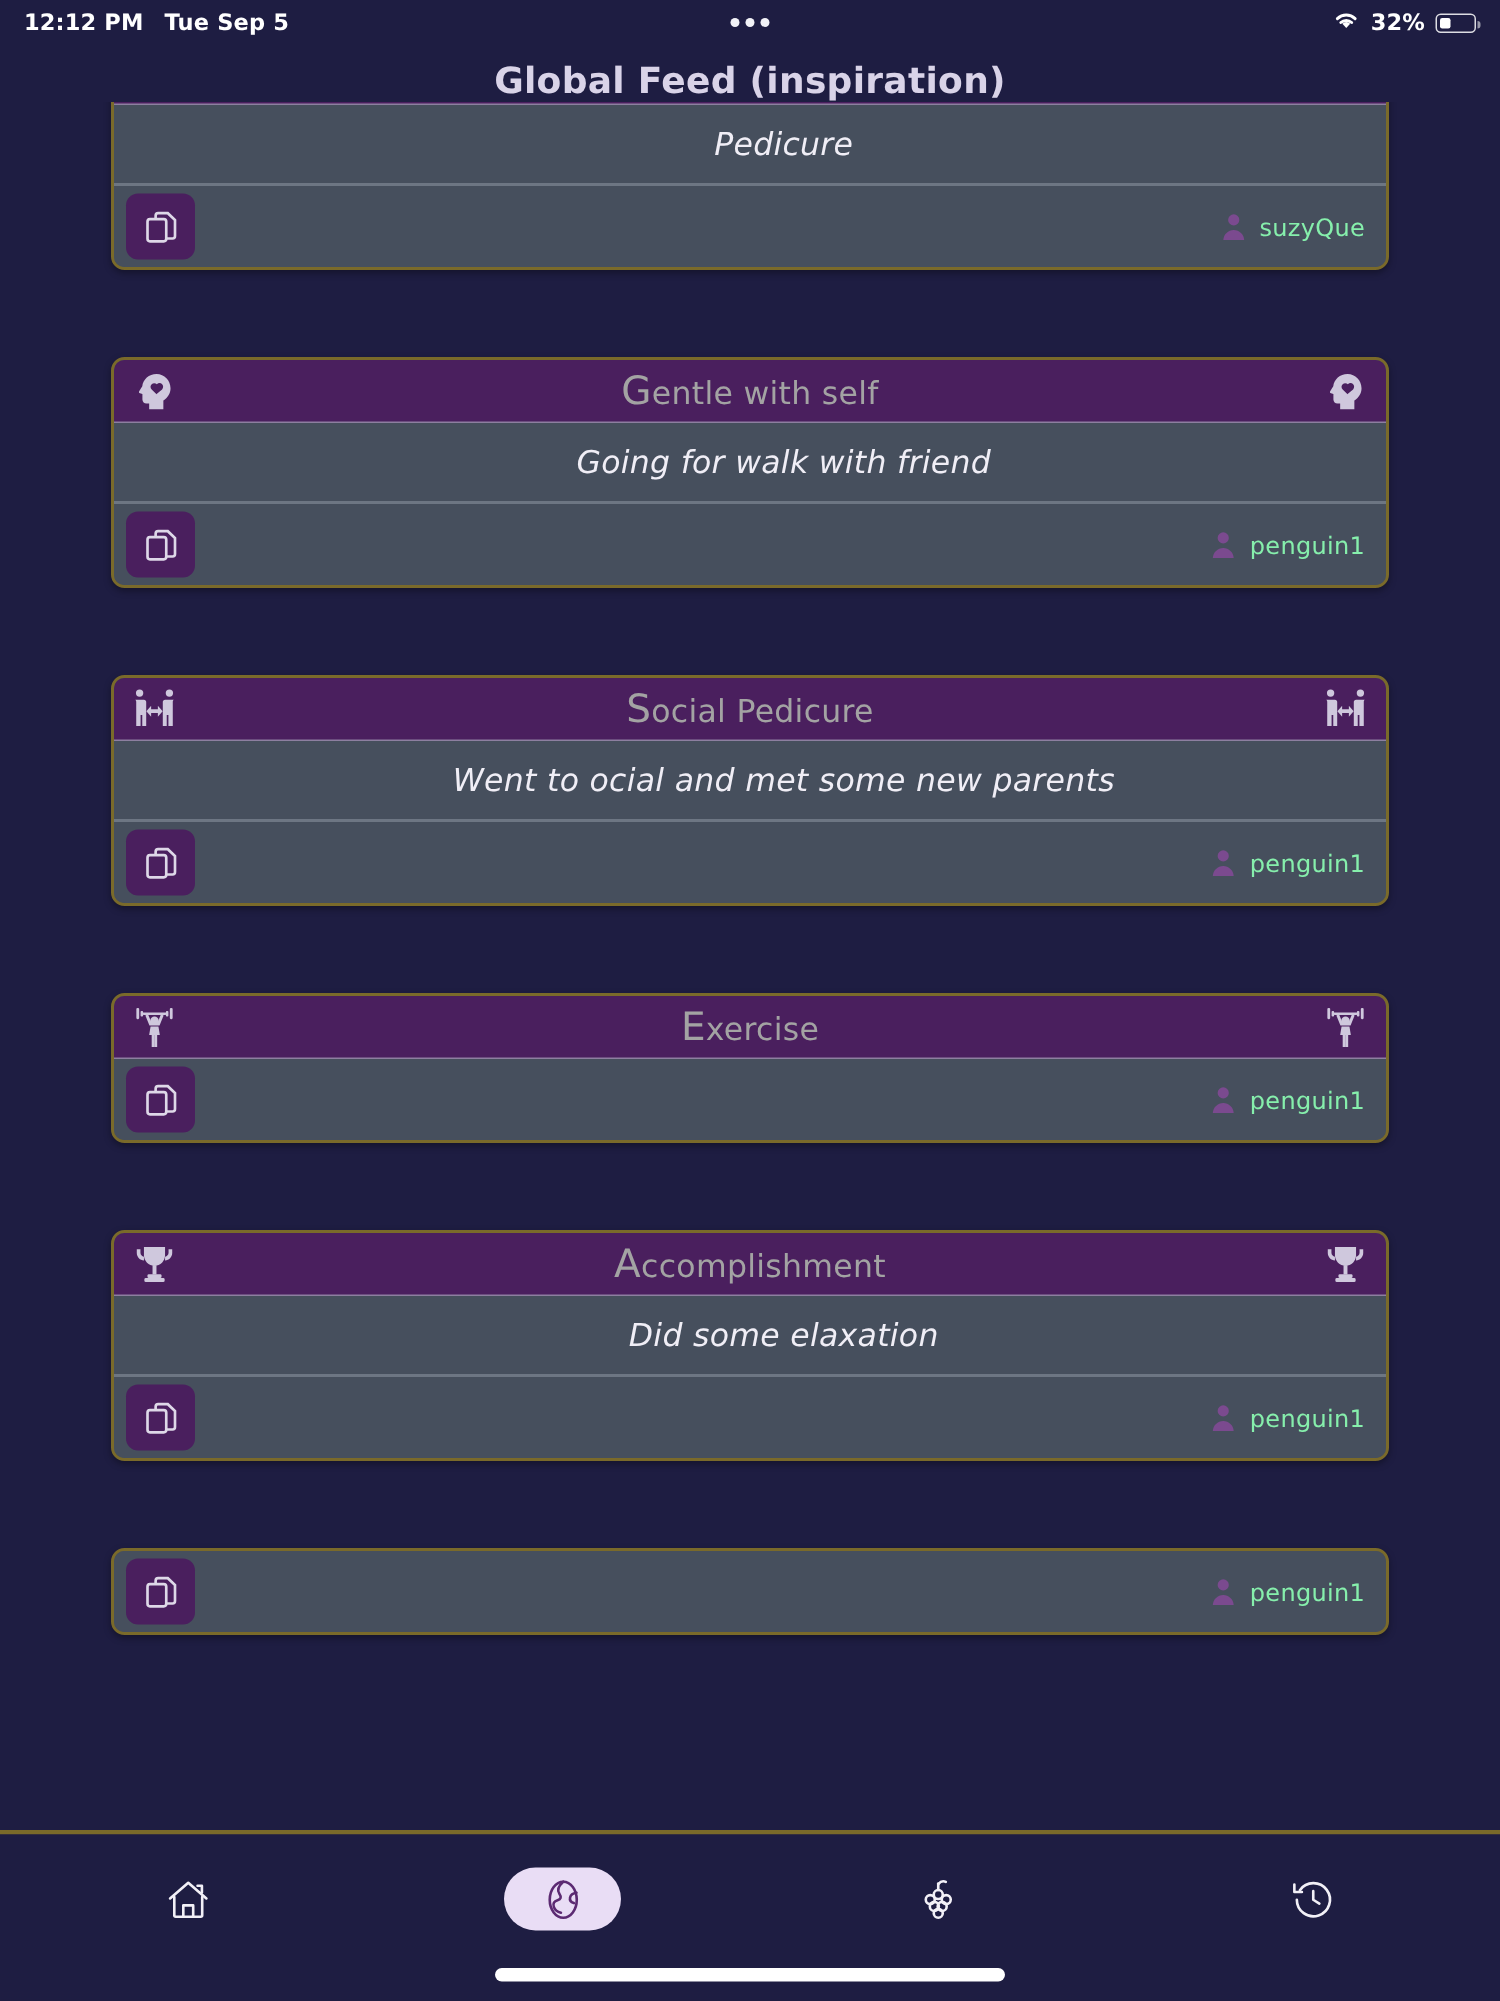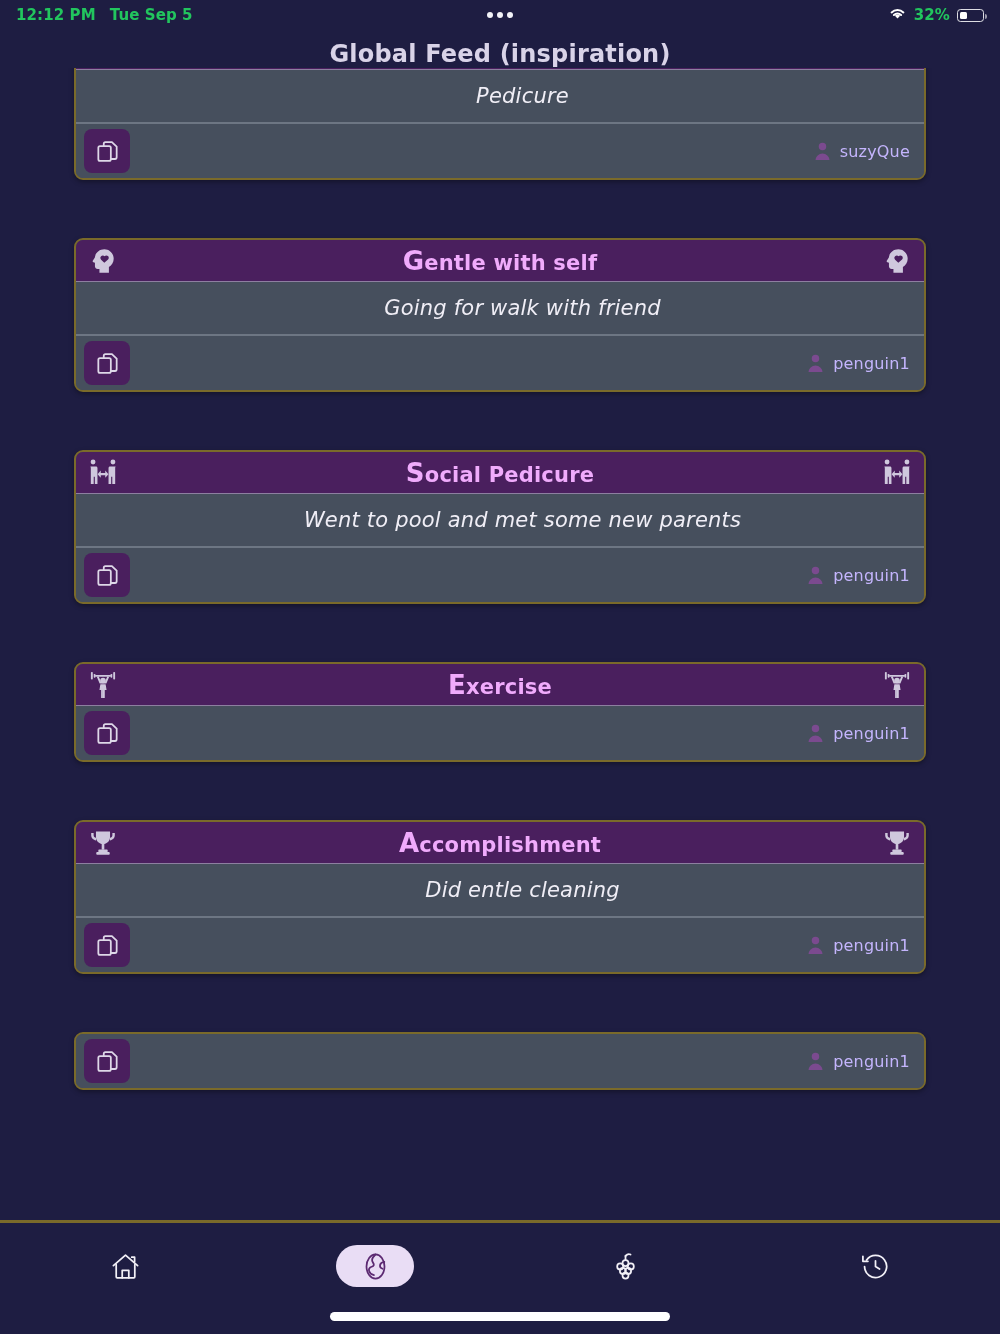--- a/index.html
+++ b/index.html
@@ -22,21 +22,21 @@
 
   
   .status-bar {
     position: absolute;
     top: 0; left: 0;
     width: 1000px;
     height: 30px;
     display: flex;
     align-items: center;
     padding: 0 16px;
-    color: #22c55e;
+    color: #ffffff;
     font-size: 15px;
     font-weight: bold;
     letter-spacing: 0.1px;
     z-index: 20;
   }
   .sb-left { display: flex; align-items: center; gap: 14px; }
   .sb-center {
     position: absolute;
     left: 0; right: 0;
     display: flex;
@@ -118,23 +118,23 @@
   .card-head {
     position: relative;
     height: 42px;
     background: #4a1f5e;
     display: flex;
     align-items: center;
     justify-content: center;
     border-bottom: 1px solid #8d7fa0;
   }
   .card-head .cat {
-    color: #f0abfc;
+    color: #a3a3a3;
     font-size: 21px;
-    font-weight: 700;
+    font-weight: 400;
     letter-spacing: .2px;
   }
   .card-head .cat .cap { font-size: 26px; }
 
   .cat-icon {
     position: absolute;
     top: 50%;
     transform: translateY(-50%);
     width: 34px; height: 34px;
     display: flex; align-items: center; justify-content: center;
@@ -182,21 +182,21 @@
   .author {
     margin-left: auto;
     margin-right: 14px;
     display: flex;
     align-items: center;
     gap: 9px;
   }
   .author .av { width: 17px; height: 19px; }
   .author .av * { fill: #7b4a8f; }
   .author .uname {
-    color: #c4b5fd;
+    color: #86efac;
     font-size: 16px;
     letter-spacing: .2px;
   }
 
   
   .nav-divider {
     position: absolute;
     left: 0; top: 1220px;
     width: 1000px; height: 3px;
     background: #7a6a2a;
@@ -350,21 +350,21 @@
                 <path d="M2.3 9h6.2c.9 0 1.6.7 1.6 1.6v17.1H7.3v-7.8H6.1v7.8H3V10.6c0-.9-.4-1.6-.7-1.6z"></path>
                 <circle cx="26.6" cy="4.3" r="2.6"></circle>
                 <path d="M29.7 9h-6.2c-.9 0-1.6.7-1.6 1.6v17.1h2.8v-7.8h1.2v7.8H29V10.6c0-.9.4-1.6.7-1.6z"></path>
                 <path d="M12.6 15.9h6.8v2.5h-6.8z"></path>
                 <path d="M13.6 13.3l-3.4 3.9 3.4 3.9z"></path>
                 <path d="M18.4 13.3l3.4 3.9-3.4 3.9z"></path>
               </svg>
             </span>
           </div>
           <div class="card-body">
-            <span class="note">Went to pool and met some new parents</span>
+            <span class="note">Went to ocial and met some new parents</span>
           </div>
           <div class="card-foot">
             <button class="copy-btn">
               <svg viewBox="0 0 24 24">
                 <rect x="3.2" y="6.8" width="12" height="14.2" rx="1.6"></rect>
                 <path d="M8.4 6.8V4.6a1.6 1.6 0 0 1 1.6-1.6h6.2l4.6 4.4v10.2a1.6 1.6 0 0 1-1.6 1.6h-4"></path>
               </svg>
             </button>
             <span class="author">
               <span class="av"><svg viewBox="0 0 20 22">
@@ -437,21 +437,21 @@
                 <path d="M8.5 3.6h15v5.9c0 4.1-3.3 7.5-7.5 7.5s-7.5-3.4-7.5-7.5z"></path>
                 <path d="M6.9 5.2H3.4v2.6c0 2.9 2.3 5.2 5.1 5.4v-2.7c-1.4-.2-2.5-1.4-2.5-2.8V5.2z"></path>
                 <path d="M25.1 5.2h3.5v2.6c0 2.9-2.3 5.2-5.1 5.4v-2.7c1.4-.2 2.5-1.4 2.5-2.8V5.2z"></path>
                 <rect x="14.6" y="16.5" width="2.8" height="6.6"></rect>
                 <rect x="11" y="23" width="10" height="2.6" rx=".9"></rect>
                 <rect x="8.8" y="25.6" width="14.4" height="2.9" rx="1"></rect>
               </svg>
             </span>
           </div>
           <div class="card-body">
-            <span class="note">Did entle cleaning</span>
+            <span class="note">Did some elaxation</span>
           </div>
           <div class="card-foot">
             <button class="copy-btn">
               <svg viewBox="0 0 24 24">
                 <rect x="3.2" y="6.8" width="12" height="14.2" rx="1.6"></rect>
                 <path d="M8.4 6.8V4.6a1.6 1.6 0 0 1 1.6-1.6h6.2l4.6 4.4v10.2a1.6 1.6 0 0 1-1.6 1.6h-4"></path>
               </svg>
             </button>
             <span class="author">
               <span class="av"><svg viewBox="0 0 20 22">

